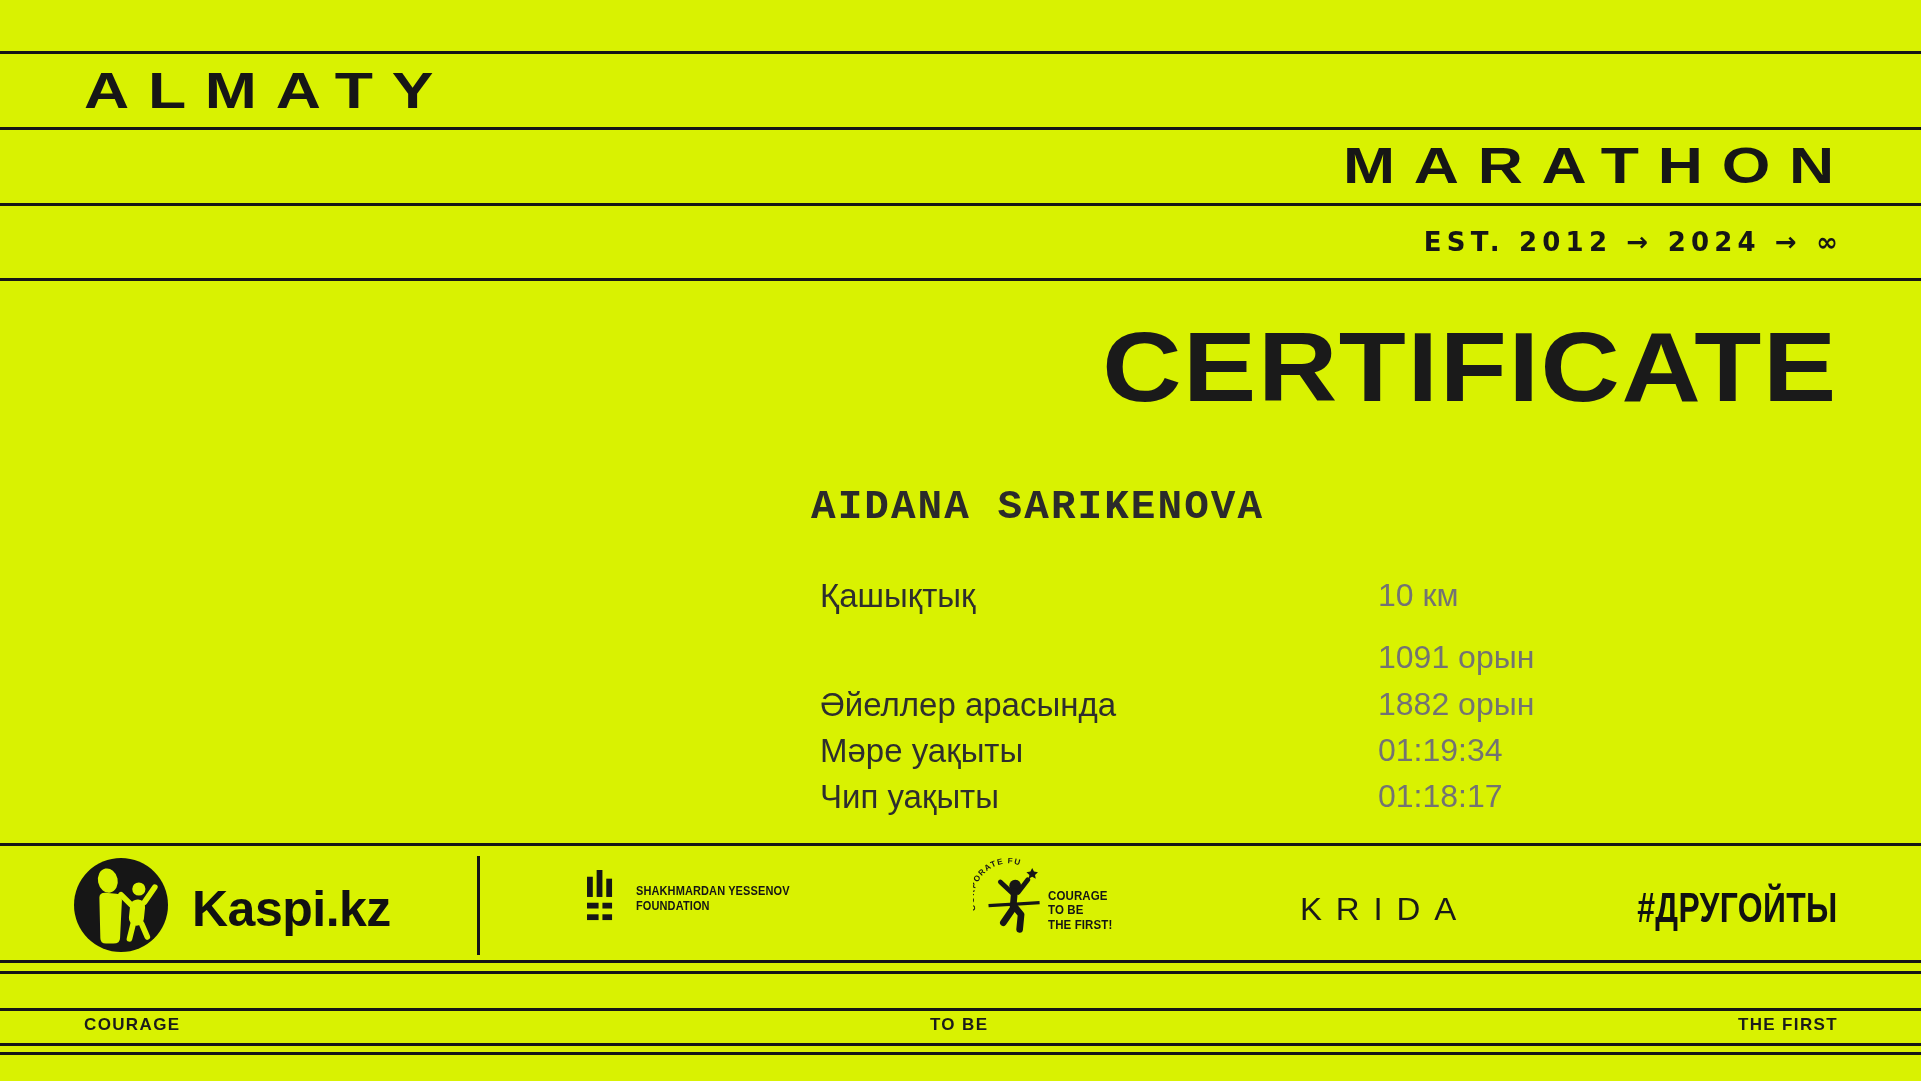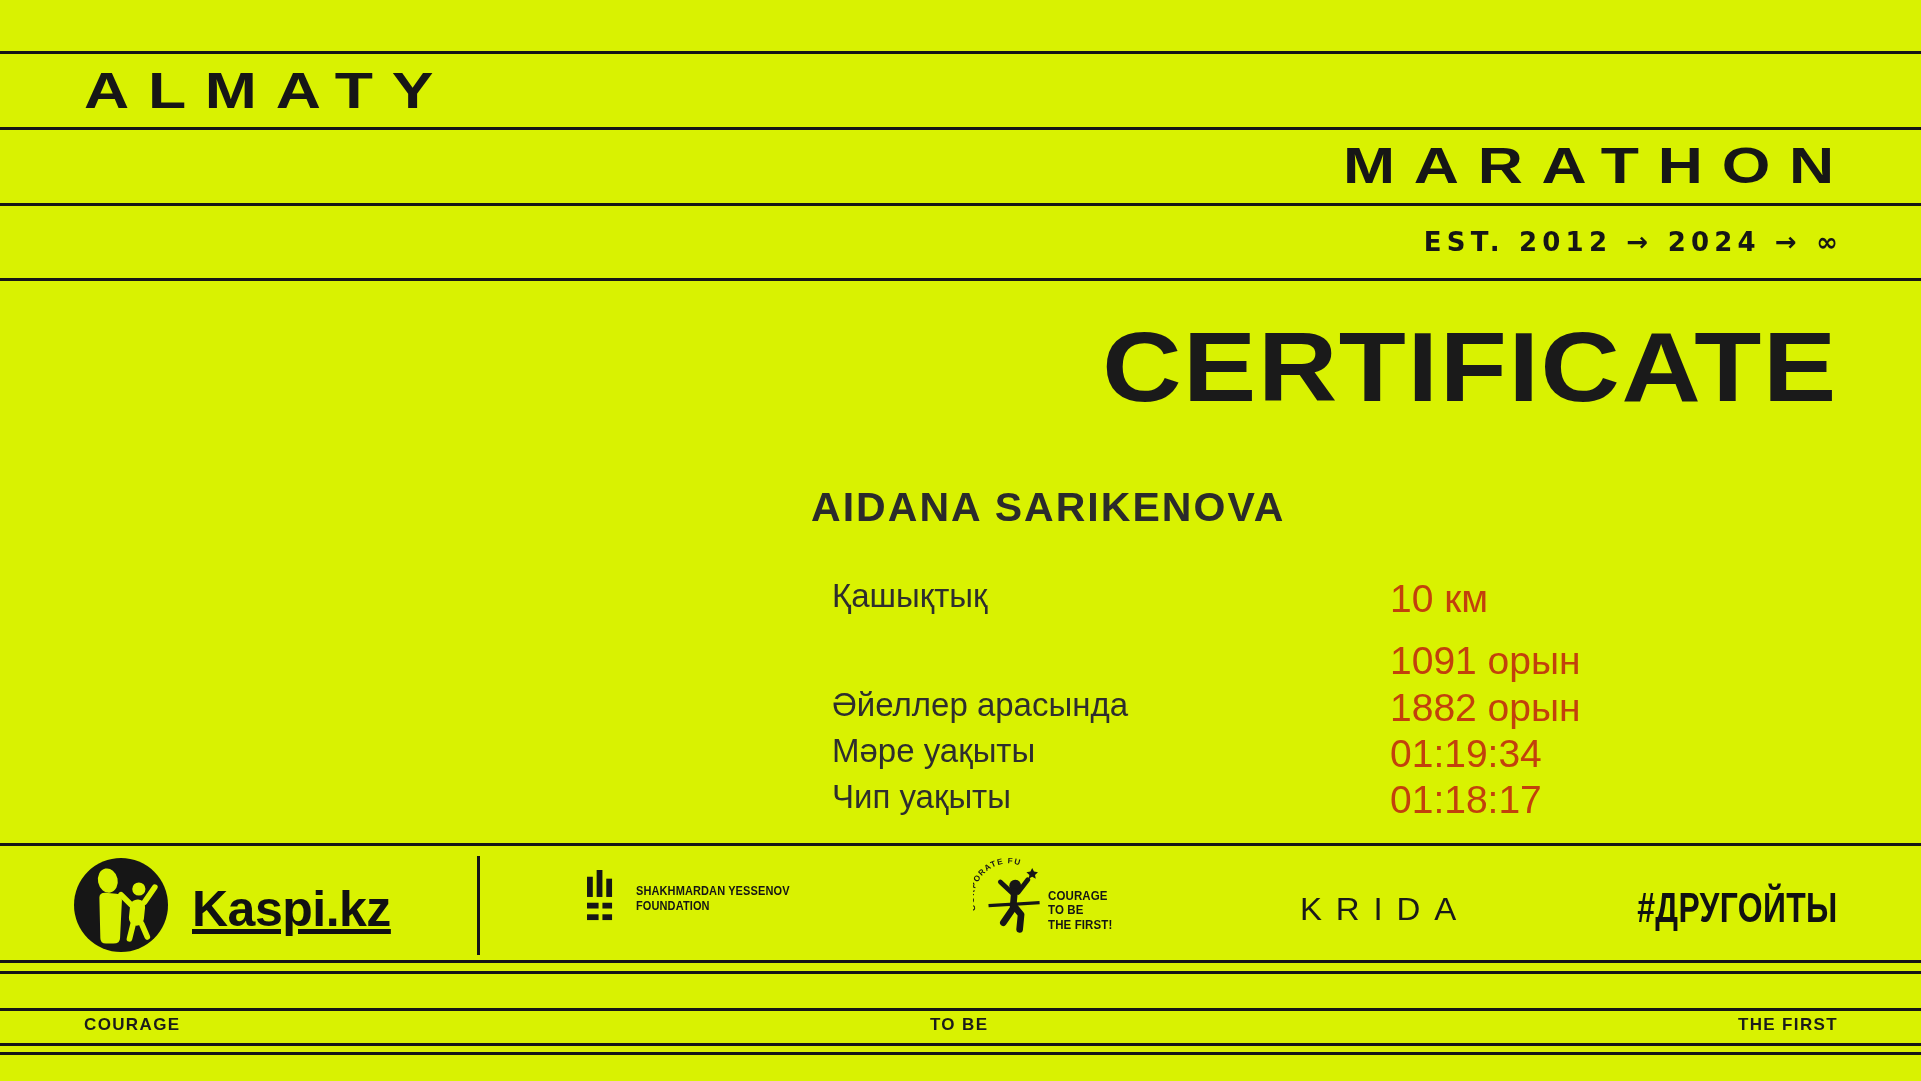--- a/index.html
+++ b/index.html
@@ -28,32 +28,32 @@
   }
 
   #cert-title {
     position:absolute; right:83px; top:318px; font-size:98px; font-weight:700;
     line-height:1; letter-spacing:0.015em; white-space:nowrap;
     transform:scaleX(1.12); transform-origin:right center; color:#1a1a1a;
   }
 
   #recipient {
     position:absolute; left:811px; top:484px; font-size:41px; font-weight:700;
-    letter-spacing:0.05em; color:#2b2b2b; white-space:nowrap;
+    letter-spacing:0.05em; color:#2b2b2b; white-space:nowrap;font-family:Liberation Mono, monospace;
   }
 
-  .detail-row { position:absolute; left:0; right:0; height:40px;margin-left:12px; }
+  .detail-row { position:absolute; left:0; right:0; height:40px; }
   .detail-label { position:absolute; left:820px;  font-size:33px; color:#2e2e2e; white-space:nowrap; }
-  .detail-value { position:absolute; left:1378px; font-size:39px; color:#c2410c; white-space:nowrap; }
+  .detail-value { position:absolute; left:1378px; font-size:32px; color:#737373; white-space:nowrap; }
   .detail-value.offset { top:13px;text-align:right; }
 
   
   #kaspi-icon { position:absolute; left:74px; top:858px; width:94px; height:94px; }
   #kaspi-name { position:absolute; left:192px; top:880px; font-size:50px; font-weight:700;
-                letter-spacing:-0.5px; color:#111;text-decoration:underline; }
+                letter-spacing:-0.5px; color:#111; }
   #sponsor-divider { position:absolute; left:477px; top:856px; width:3px; height:99px; background:#161616; }
 
   #yessenov-icon { position:absolute; left:587px; top:870px; width:27px; height:52px; }
   #yessenov-text { position:absolute; left:636px; top:884px; font-size:12.5px; font-weight:800;
                    line-height:1.22; letter-spacing:0.01em; transform:scaleX(0.88);
                    transform-origin:left center; color:#151515; white-space:nowrap; }
 
   #cf-logo   { position:absolute; left:973px; top:858px; width:74px; height:82px; }
   #cf-slogan { position:absolute; left:1048px; top:889px; font-size:12.5px; font-weight:600;
                line-height:1.14; letter-spacing:0.01em; transform:scaleX(0.92);

